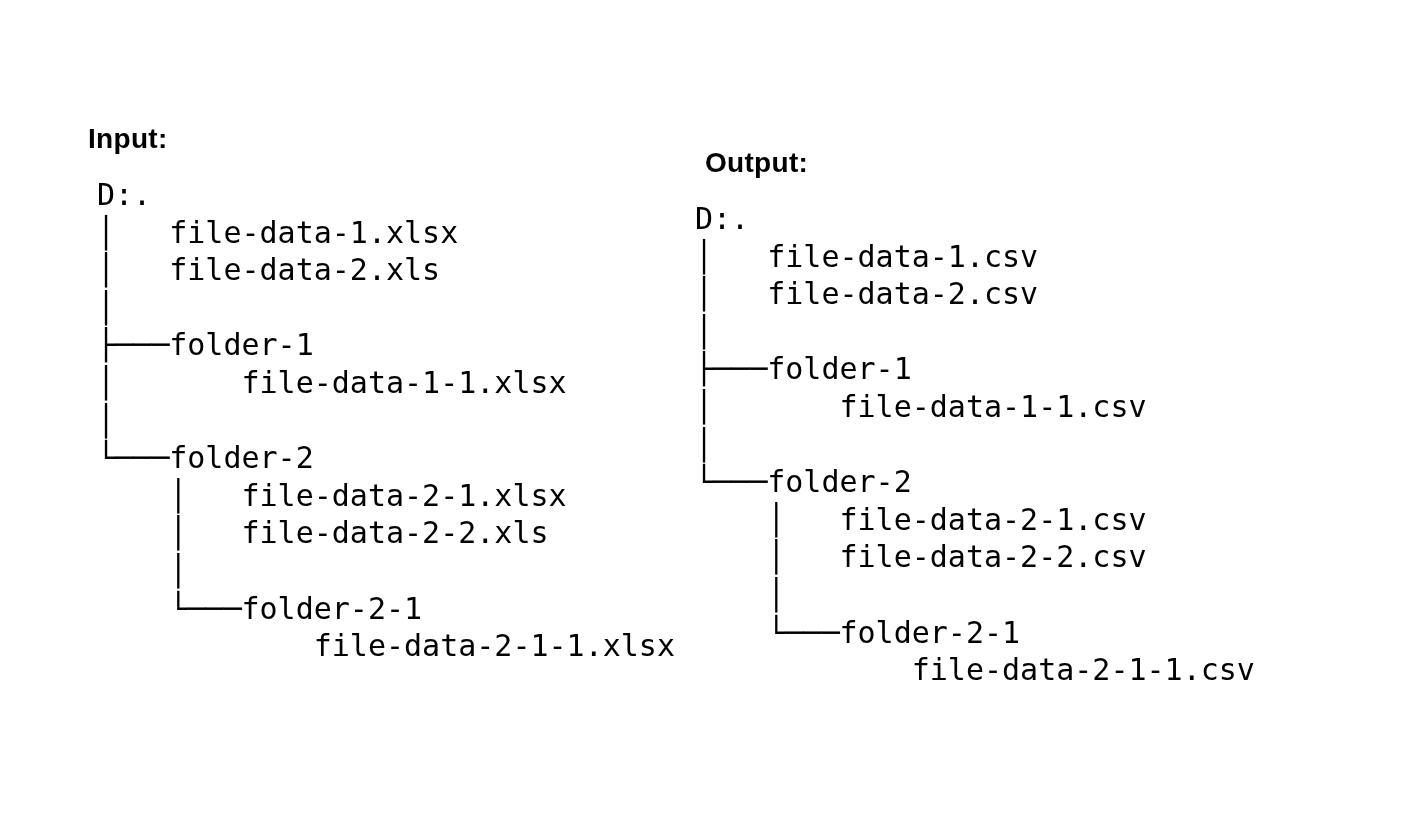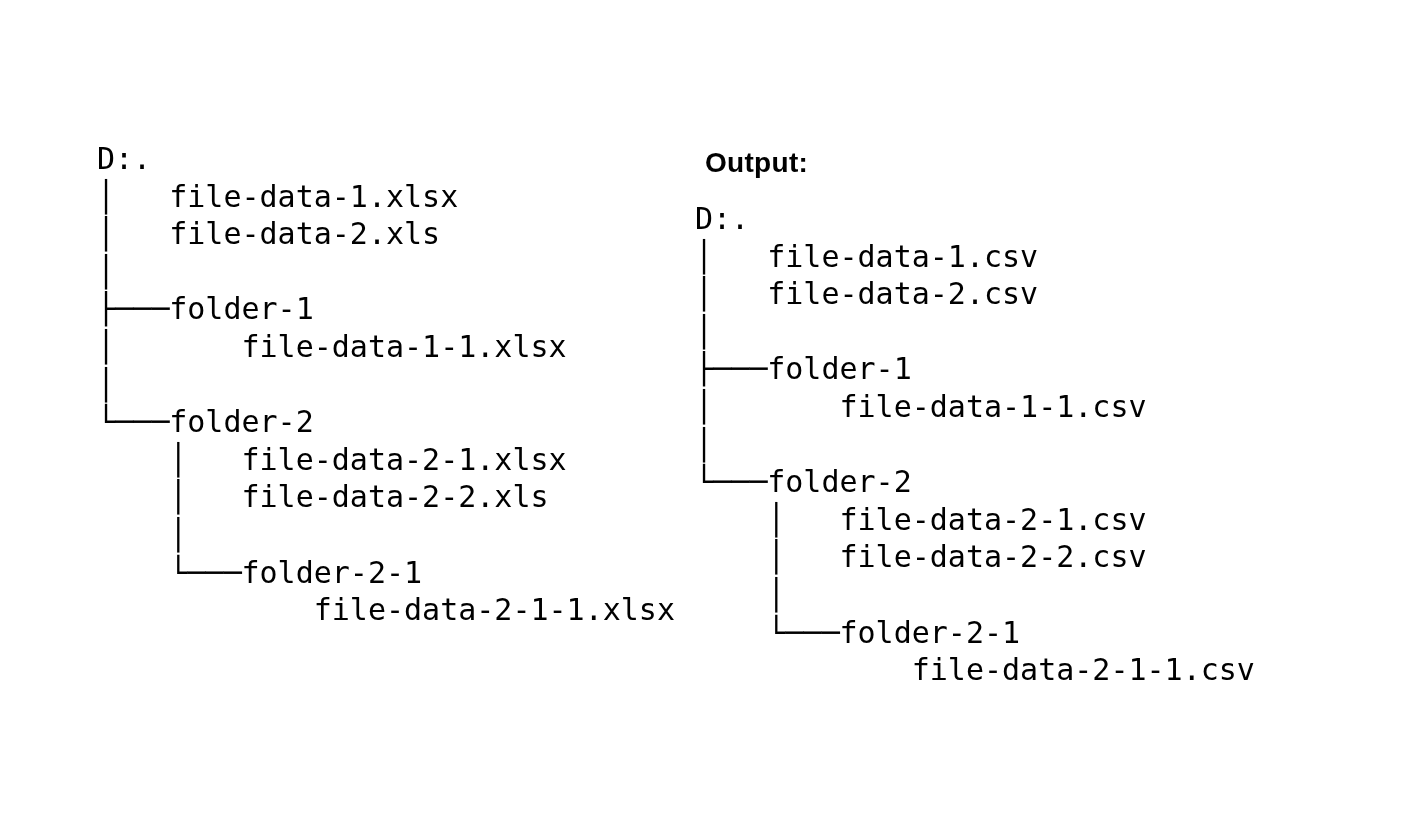--- a/index.html
+++ b/index.html
@@ -39,19 +39,20 @@
   .panel-output .tree { margin-left: 0; }
   .tree-line {
     white-space: pre;
     height: 37.6px;
   }
 </style>
 </head>
 <body>
 
 <div class="panel panel-input">
+  <div class="heading">Input:</div>
   <div class="tree"><div class="tree-line">D:.</div><div class="tree-line">│   file-data-1.xlsx</div><div class="tree-line">│   file-data-2.xls</div><div class="tree-line">│</div><div class="tree-line">├───folder-1</div><div class="tree-line">│       file-data-1-1.xlsx</div><div class="tree-line">│</div><div class="tree-line">└───folder-2</div><div class="tree-line">    │   file-data-2-1.xlsx</div><div class="tree-line">    │   file-data-2-2.xls</div><div class="tree-line">    │</div><div class="tree-line">    └───folder-2-1</div><div class="tree-line">            file-data-2-1-1.xlsx</div></div>
 </div>
 
 <div class="panel panel-output">
   <div class="heading">Output:</div>
   <div class="tree"><div class="tree-line">D:.</div><div class="tree-line">│   file-data-1.csv</div><div class="tree-line">│   file-data-2.csv</div><div class="tree-line">│</div><div class="tree-line">├───folder-1</div><div class="tree-line">│       file-data-1-1.csv</div><div class="tree-line">│</div><div class="tree-line">└───folder-2</div><div class="tree-line">    │   file-data-2-1.csv</div><div class="tree-line">    │   file-data-2-2.csv</div><div class="tree-line">    │</div><div class="tree-line">    └───folder-2-1</div><div class="tree-line">            file-data-2-1-1.csv</div></div>
 </div>
 
 </body></html>

